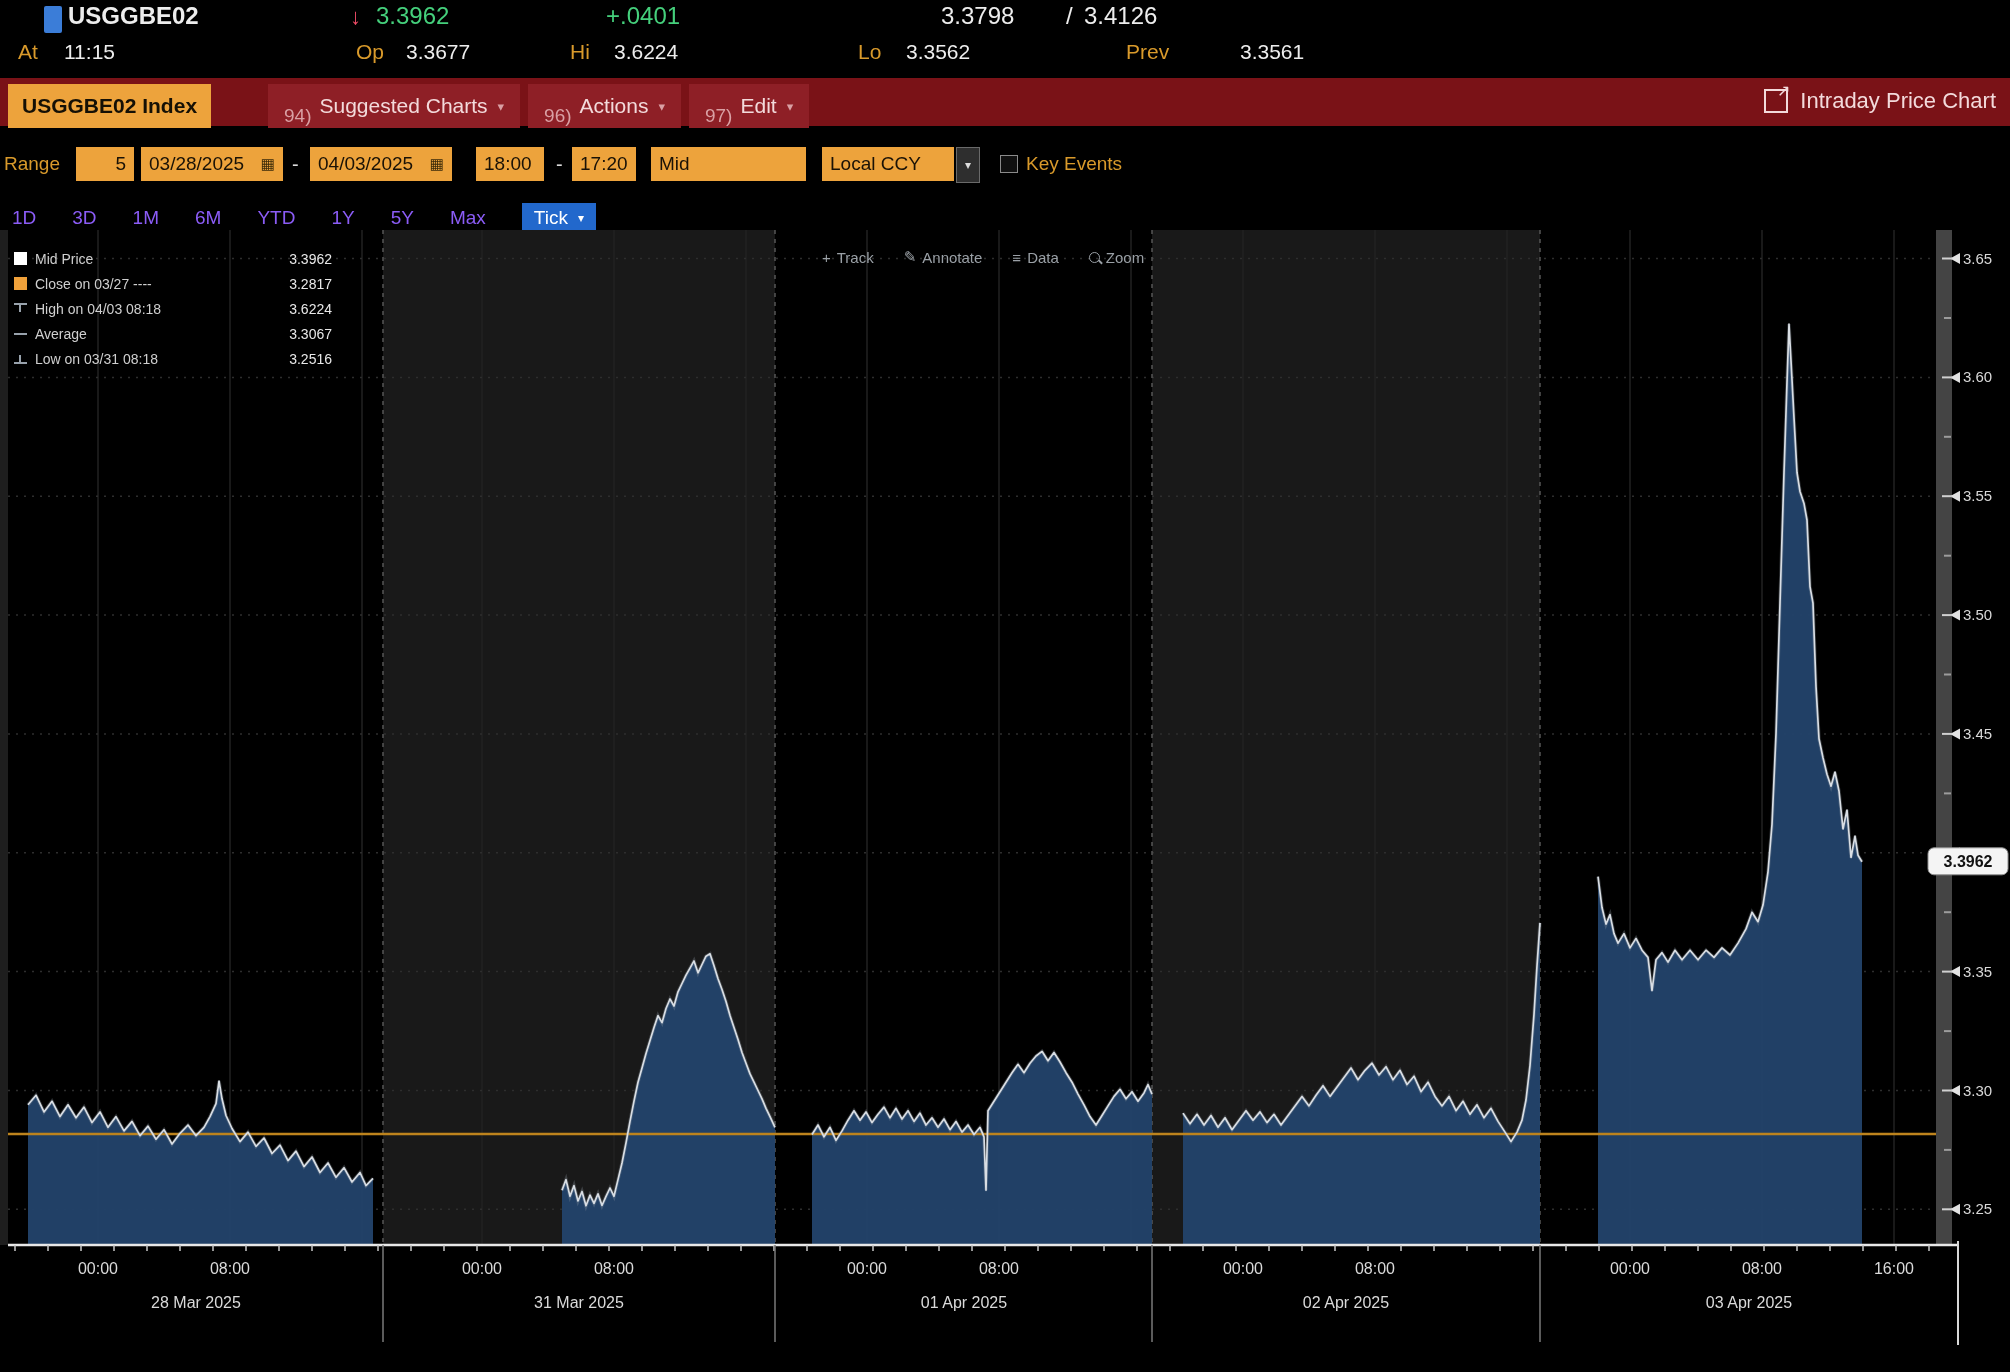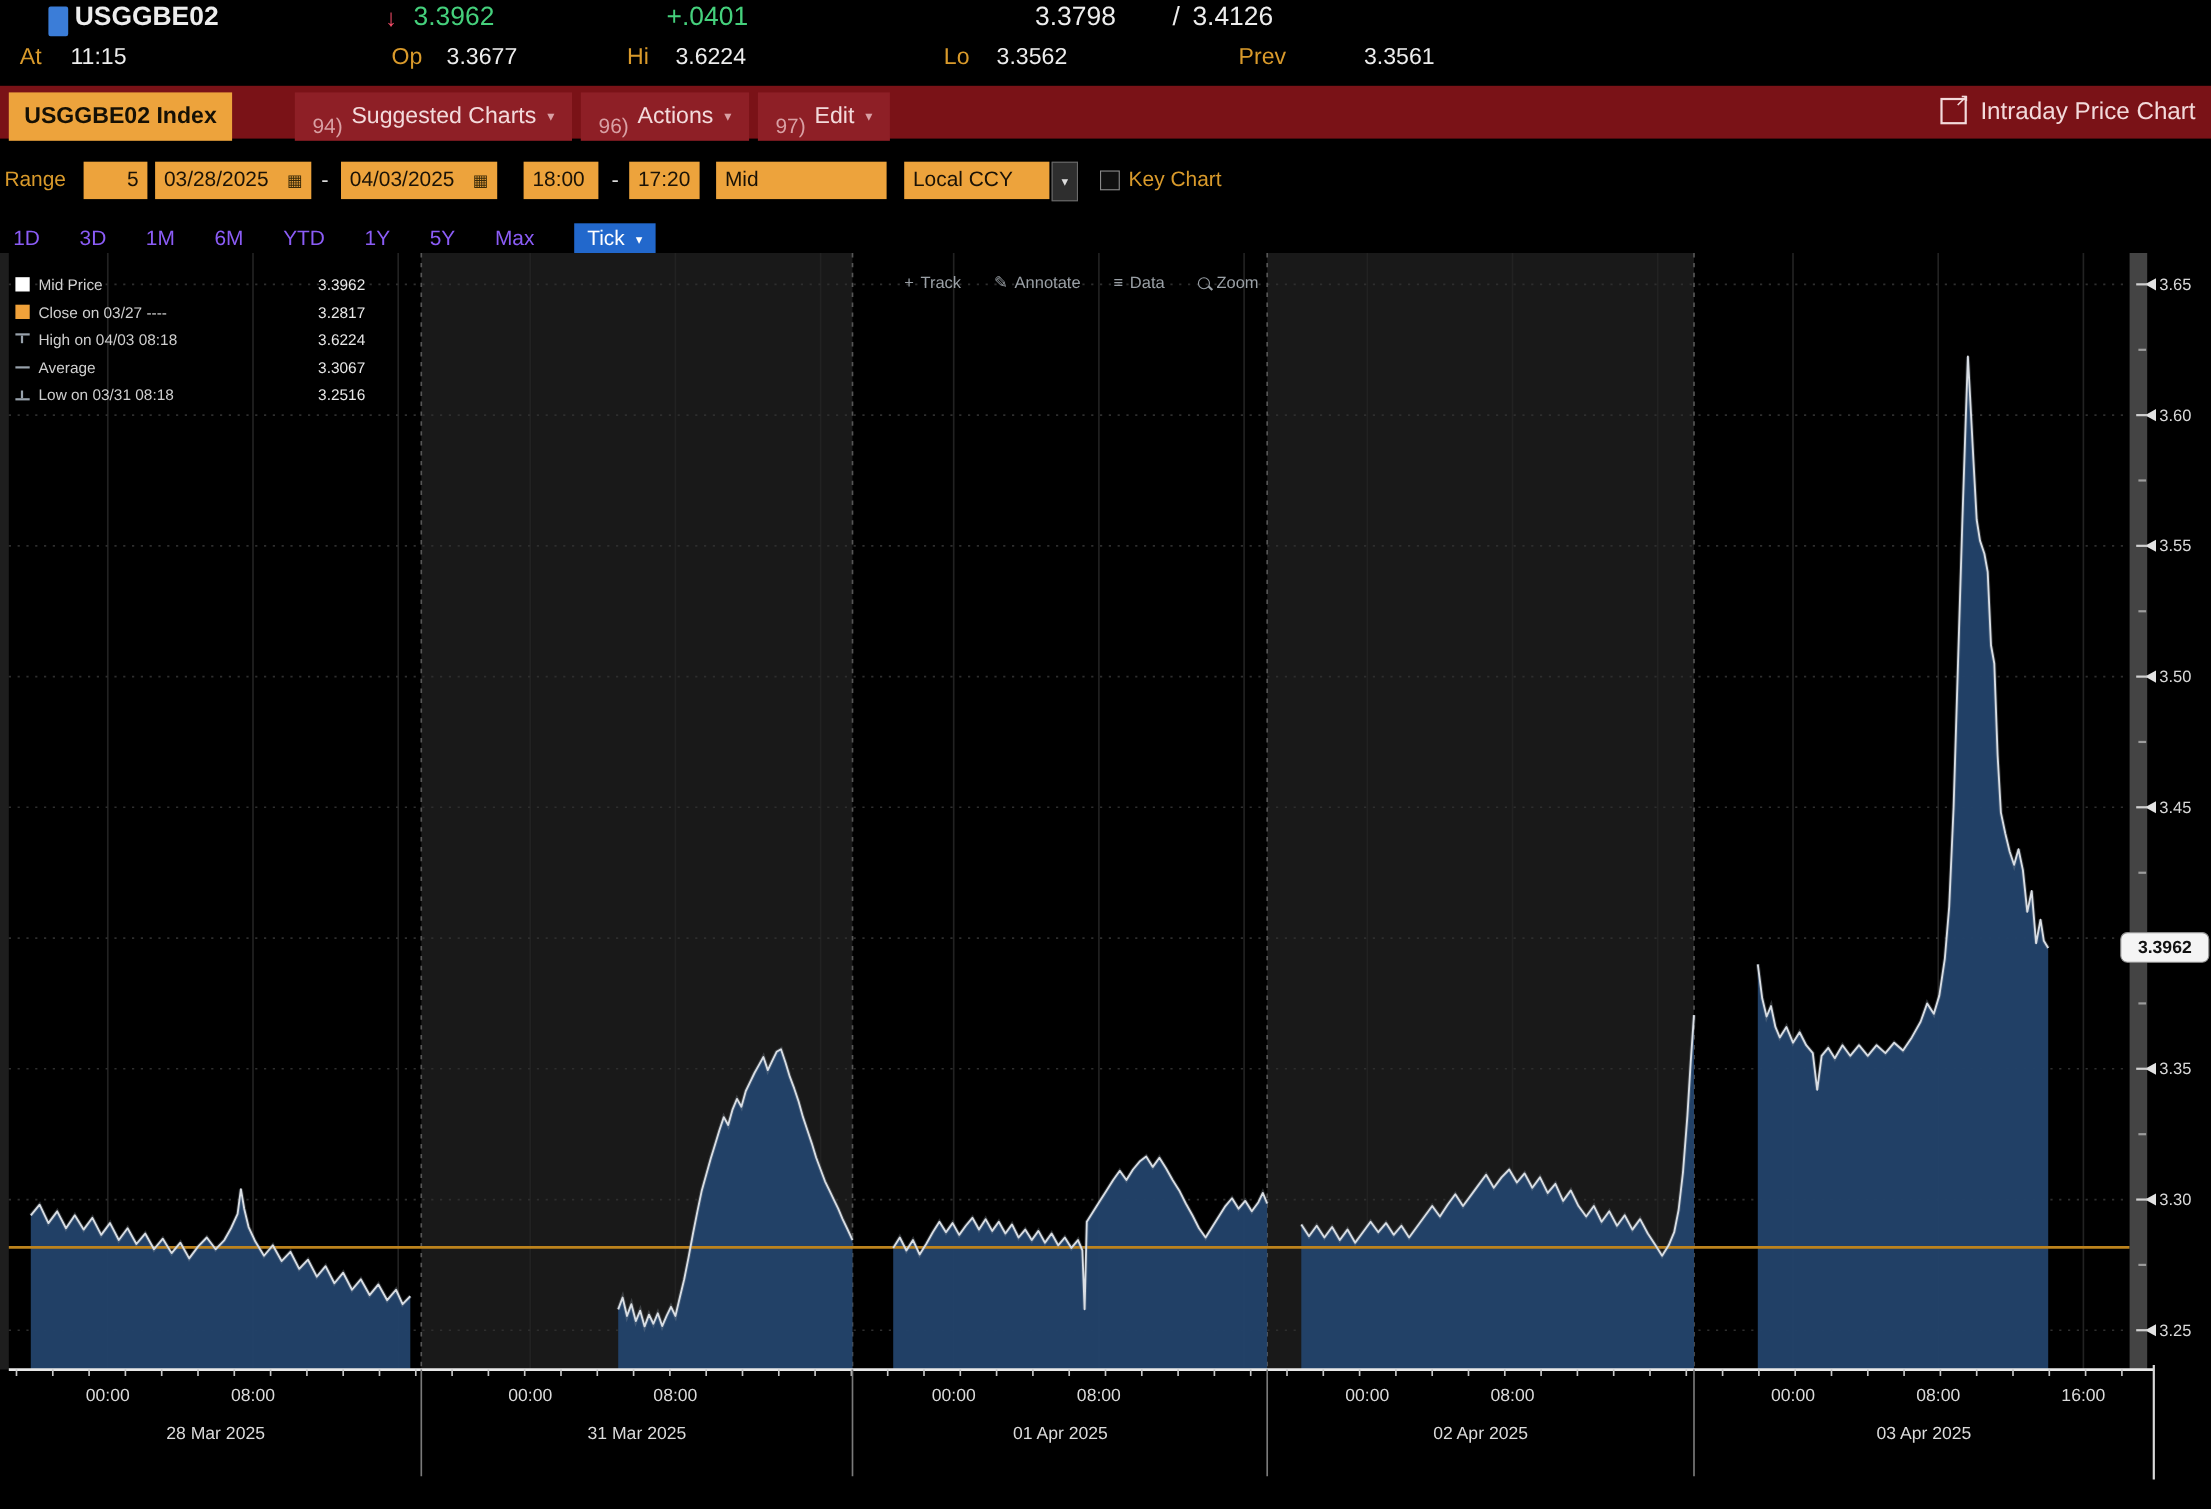--- a/index.html
+++ b/index.html
@@ -136,21 +136,21 @@
     </div>
     <div class="abs obox" style="left:476px;width:68px;">18:00</div>
     <span class="abs dashw" style="left:556px;">-</span>
     <div class="abs obox" style="left:572px;width:64px;">17:20</div>
     <div class="abs obox" style="left:651px;width:155px;">Mid</div>
     <div class="abs obox" style="left:822px;width:132px;">Local CCY</div>
     <div class="abs ddbtn" style="left:956px;">
         <span>▾</span>
       </div>
     <div class="abs chk" style="left:1000px;"></div>
-    <span class="abs qlbl" style="left:1026px;top:18px;font-size:19px;">Key Chart</span>
+    <span class="abs qlbl" style="left:1026px;top:18px;font-size:19px;">Key Events</span>
   </div>
 
   <div class="abs periodbar">
     <div class="abs tabs" id="periodtabs">
         <span class="tab">1D</span>
         <span class="tab">3D</span>
         <span class="tab">1M</span>
         <span class="tab">6M</span>
         <span class="tab">YTD</span>
         <span class="tab">1Y</span>

